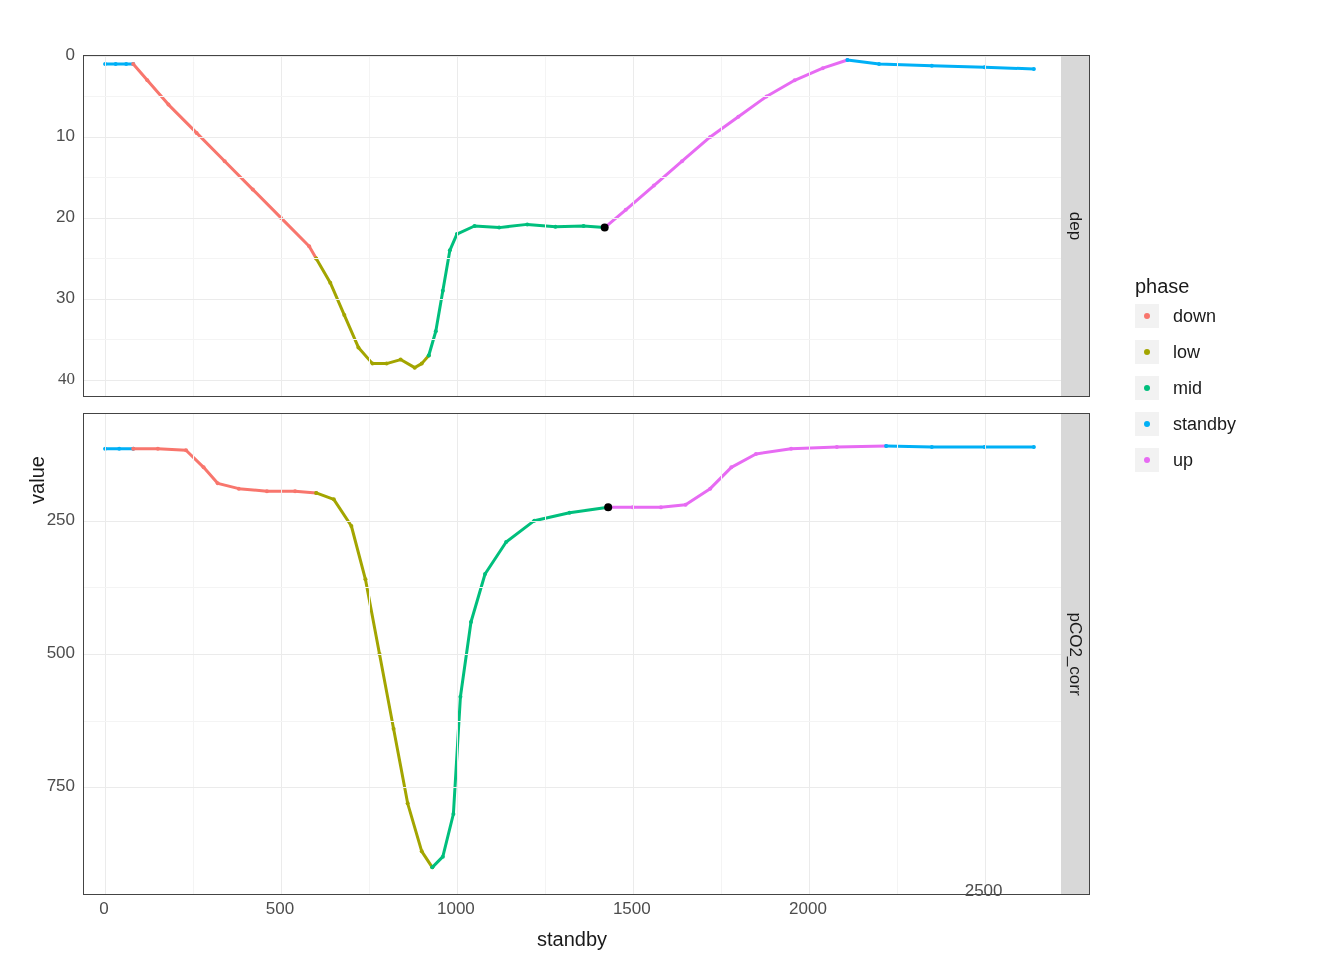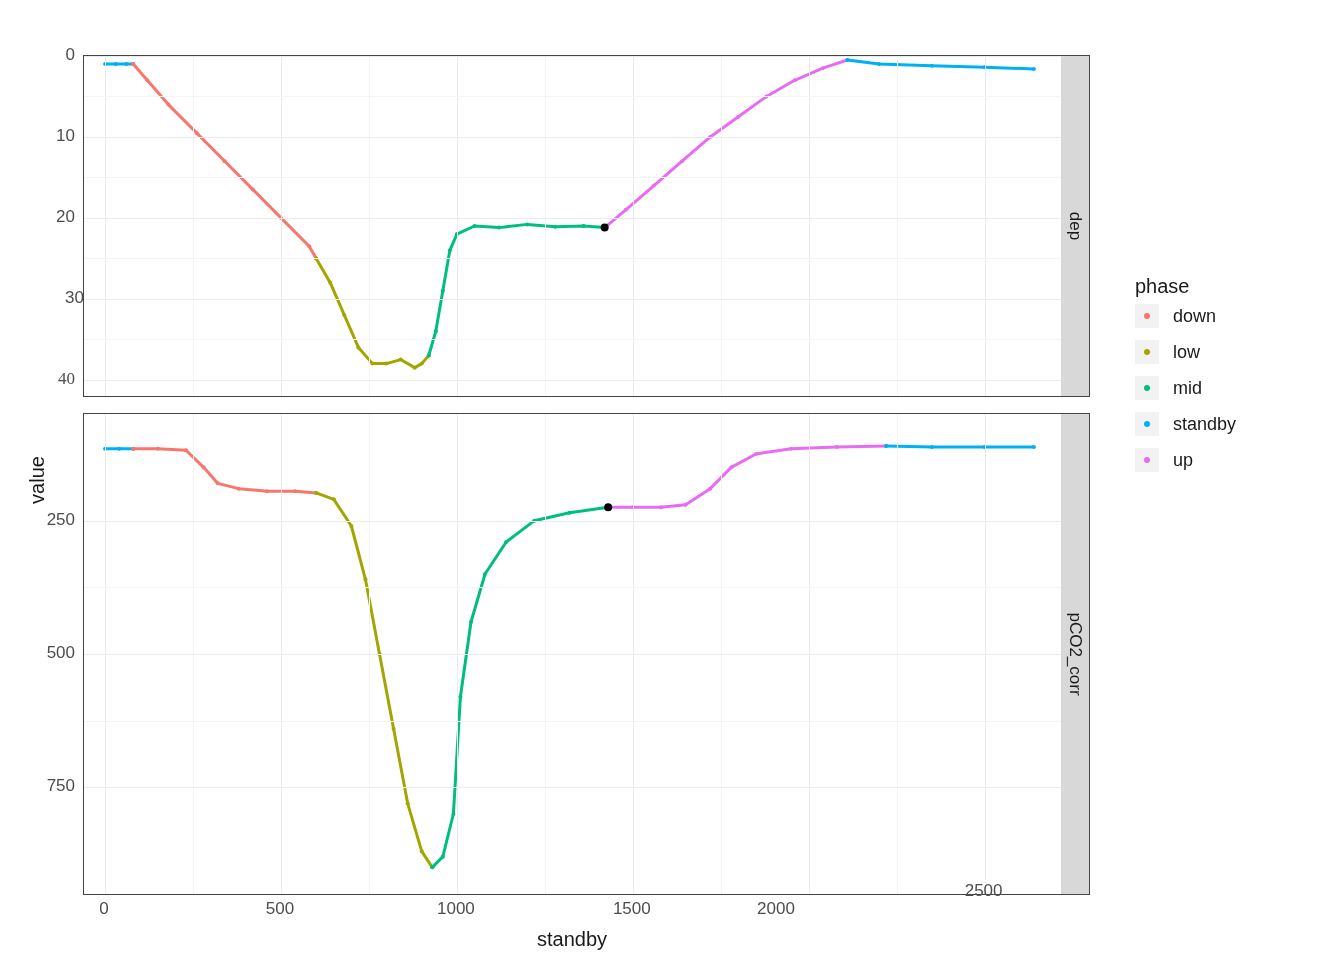--- a/index.html
+++ b/index.html
@@ -330,24 +330,24 @@
           <span>up</span>
         </div>
       </div>
   </div>
 
   <div id="axis-layer">
       <div class="axis-tick-x" style="left: 104.108px; top: 899px;">0</div>
       <div class="axis-tick-x" style="left: 280.007px; top: 899px;">500</div>
       <div class="axis-tick-x" style="left: 455.906px; top: 899px;">1000</div>
       <div class="axis-tick-x" style="left: 631.806px; top: 899px;">1500</div>
-      <div class="axis-tick-x" style="left: 776px; top: 899px;">2000</div>
+      <div class="axis-tick-x" style="left: 808px; top: 899px;">2000</div>
       <div class="axis-tick-x" style="left: 983.604px; top: 881px;">2500</div>
       <div class="axis-tick-y" style="left: 15px; top: 55px;">0</div>
       <div class="axis-tick-y" style="left: 15px; top: 135.952px;">10</div>
       <div class="axis-tick-y" style="left: 15px; top: 216.905px;">20</div>
-      <div class="axis-tick-y" style="left: 24px; top: 297.857px;">30</div>
+      <div class="axis-tick-y" style="left: 15px; top: 297.857px;">30</div>
       <div class="axis-tick-y" style="left: 15px; top: 378.81px; font-family: Liberation Serif, serif;">40</div>
       <div class="axis-tick-y" style="left: 15px; top: 519.667px;">250</div>
       <div class="axis-tick-y" style="left: 15px; top: 653px;">500</div>
       <div class="axis-tick-y" style="left: 15px; top: 786.333px;">750</div>
     </div>
 </div>
 
 </body></html>

